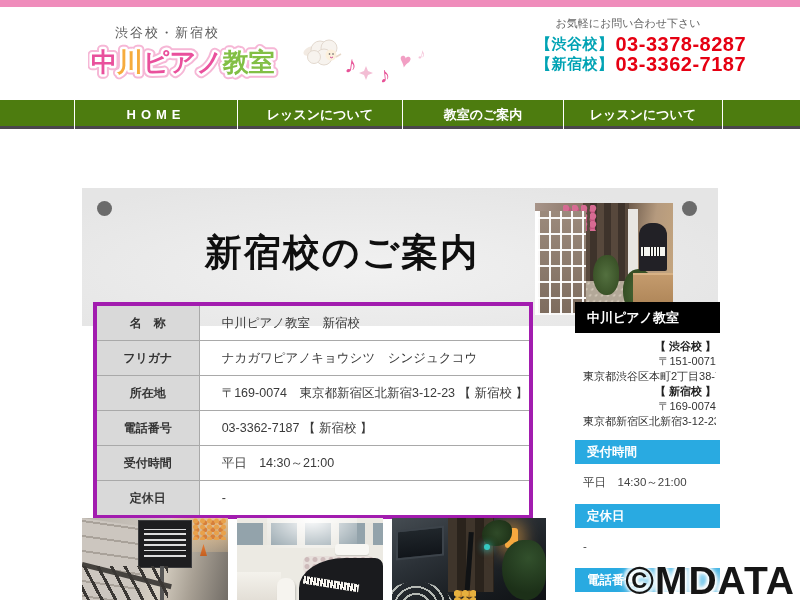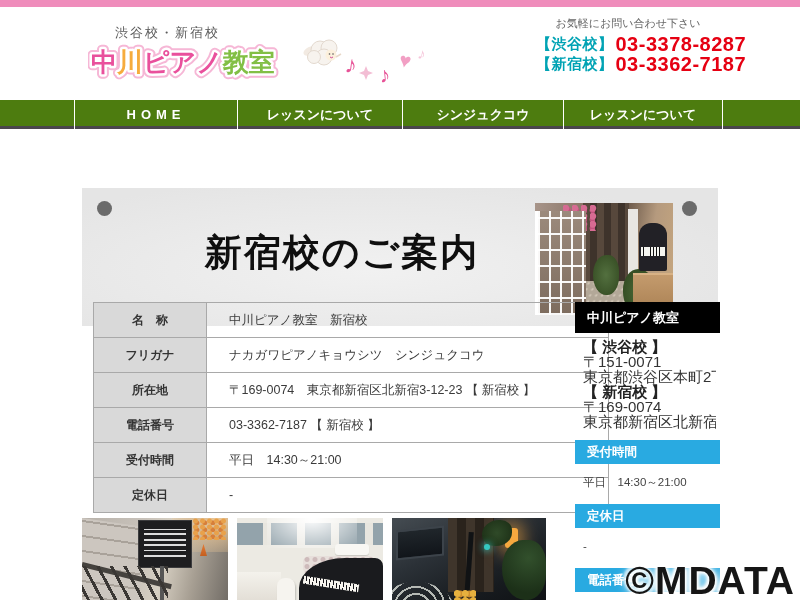--- a/index.html
+++ b/index.html
@@ -56,30 +56,30 @@
                          radial-gradient(circle at 70% 60%,#c2537e 2.5px,transparent 3.5px) 0 0/8px 9px;}
   .bp-stone{position:absolute;left:98px;top:70px;width:40px;height:42px;background:linear-gradient(#c59c6e,#a87f52);box-shadow:inset 0 10px 0 -8px #d8b285;}
   .bp-mail{position:absolute;left:104px;top:20px;width:28px;height:48px;background:#222126;border-radius:12px 12px 2px 2px;}
   .bp-keys{position:absolute;left:2px;top:24px;width:24px;height:9px;background:repeating-linear-gradient(90deg,#f5f5f0 0 2.4px,#111 2.4px 3.2px);}
   .bp-gate{position:absolute;left:0;top:8px;width:48px;height:104px;border-left:3px solid #fff;
            background:repeating-linear-gradient(90deg,rgba(255,255,255,.95) 0 2px,transparent 2px 11px),
                       repeating-linear-gradient(0deg,rgba(255,255,255,.95) 0 2px,transparent 2px 16px),
                       linear-gradient(#9c8a7c,#7d6c5e);}
 
   
-  #info-table{position:absolute;left:93px;top:302px;width:516px;border-collapse:collapse;
-              border:1px solid #a21caf;font-size:12px;color:#3a3a3a;}
+  #info-table{position:absolute;left:93px;top:302px;width:440px;border-collapse:collapse;
+              border:4px solid #a21caf;font-size:12px;color:#3a3a3a;}
   #info-table th{width:110px;height:32px;background:#d9d9d9;border:1px solid #a9a9a9;
                  font-size:12px;font-weight:bold;color:#333;text-align:center;}
   #info-table td{border:1px solid #a9a9a9;padding-left:22px;font-size:12.5px;white-space:nowrap;}
 
   
   #sidebar{position:absolute;left:575px;top:302px;width:145px;}
   .sb-title{height:31px;background:#000;color:#fff;font-size:13px;font-weight:bold;line-height:31px;padding-left:12px;box-sizing:border-box;}
-  #sb-address{padding:6px 4px 5px 8px;font-size:15px;color:#333;line-height:15px;}
+  #sb-address{padding:6px 4px 5px 8px;font-size:11px;color:#333;line-height:15px;text-align:right;}
   .sb-school{font-weight:bold;color:#222;white-space:nowrap;}
   .sb-line{white-space:nowrap;overflow:hidden;}
   .sb-head{height:24px;background:#29aae1;color:#fff;font-size:12.5px;font-weight:bold;line-height:24px;padding-left:12px;margin-top:6px;box-sizing:border-box;}
   .sb-body{padding:11px 4px 8px 8px;font-size:11.5px;color:#444;line-height:15px;}
 
   
   .photo{position:absolute;top:518px;height:92px;overflow:hidden;}
   #photo1{left:82px;width:146px;background:linear-gradient(102deg,#b7b1aa 0%,#c8c2ba 38%,#d6cfc2 55%,#a79f93 75%,#6f6a64 100%);}
   .p1-wall{position:absolute;left:0;top:0;width:58px;height:92px;transform:skewY(8deg);transform-origin:top left;
            background:repeating-linear-gradient(0deg,#ccc6bf 0 13px,#a9a29a 13px 15px);}
@@ -175,21 +175,21 @@
             <span class="ph-label">【新宿校】</span>
             <span class="ph-num">03-3362-7187</span>
           </div>
         </div>
     </div>
   </header>
 
   <nav id="nav">
       <div class="nav-item">HOME</div>
       <div class="nav-item">レッスンについて</div>
-      <div class="nav-item">シンジュクコウ</div>
+      <div class="nav-item">教室のご案内</div>
       <div class="nav-item">レッスンについて</div>
     </nav>
 
   <section class="banner">
     <div class="dot dot-l"></div>
     <div class="dot dot-r"></div>
     <h1 class="banner-title">新宿校のご案内</h1>
     <div class="banner-photo">
       <div class="bp-door"></div>
       <div class="bp-floor"></div>

